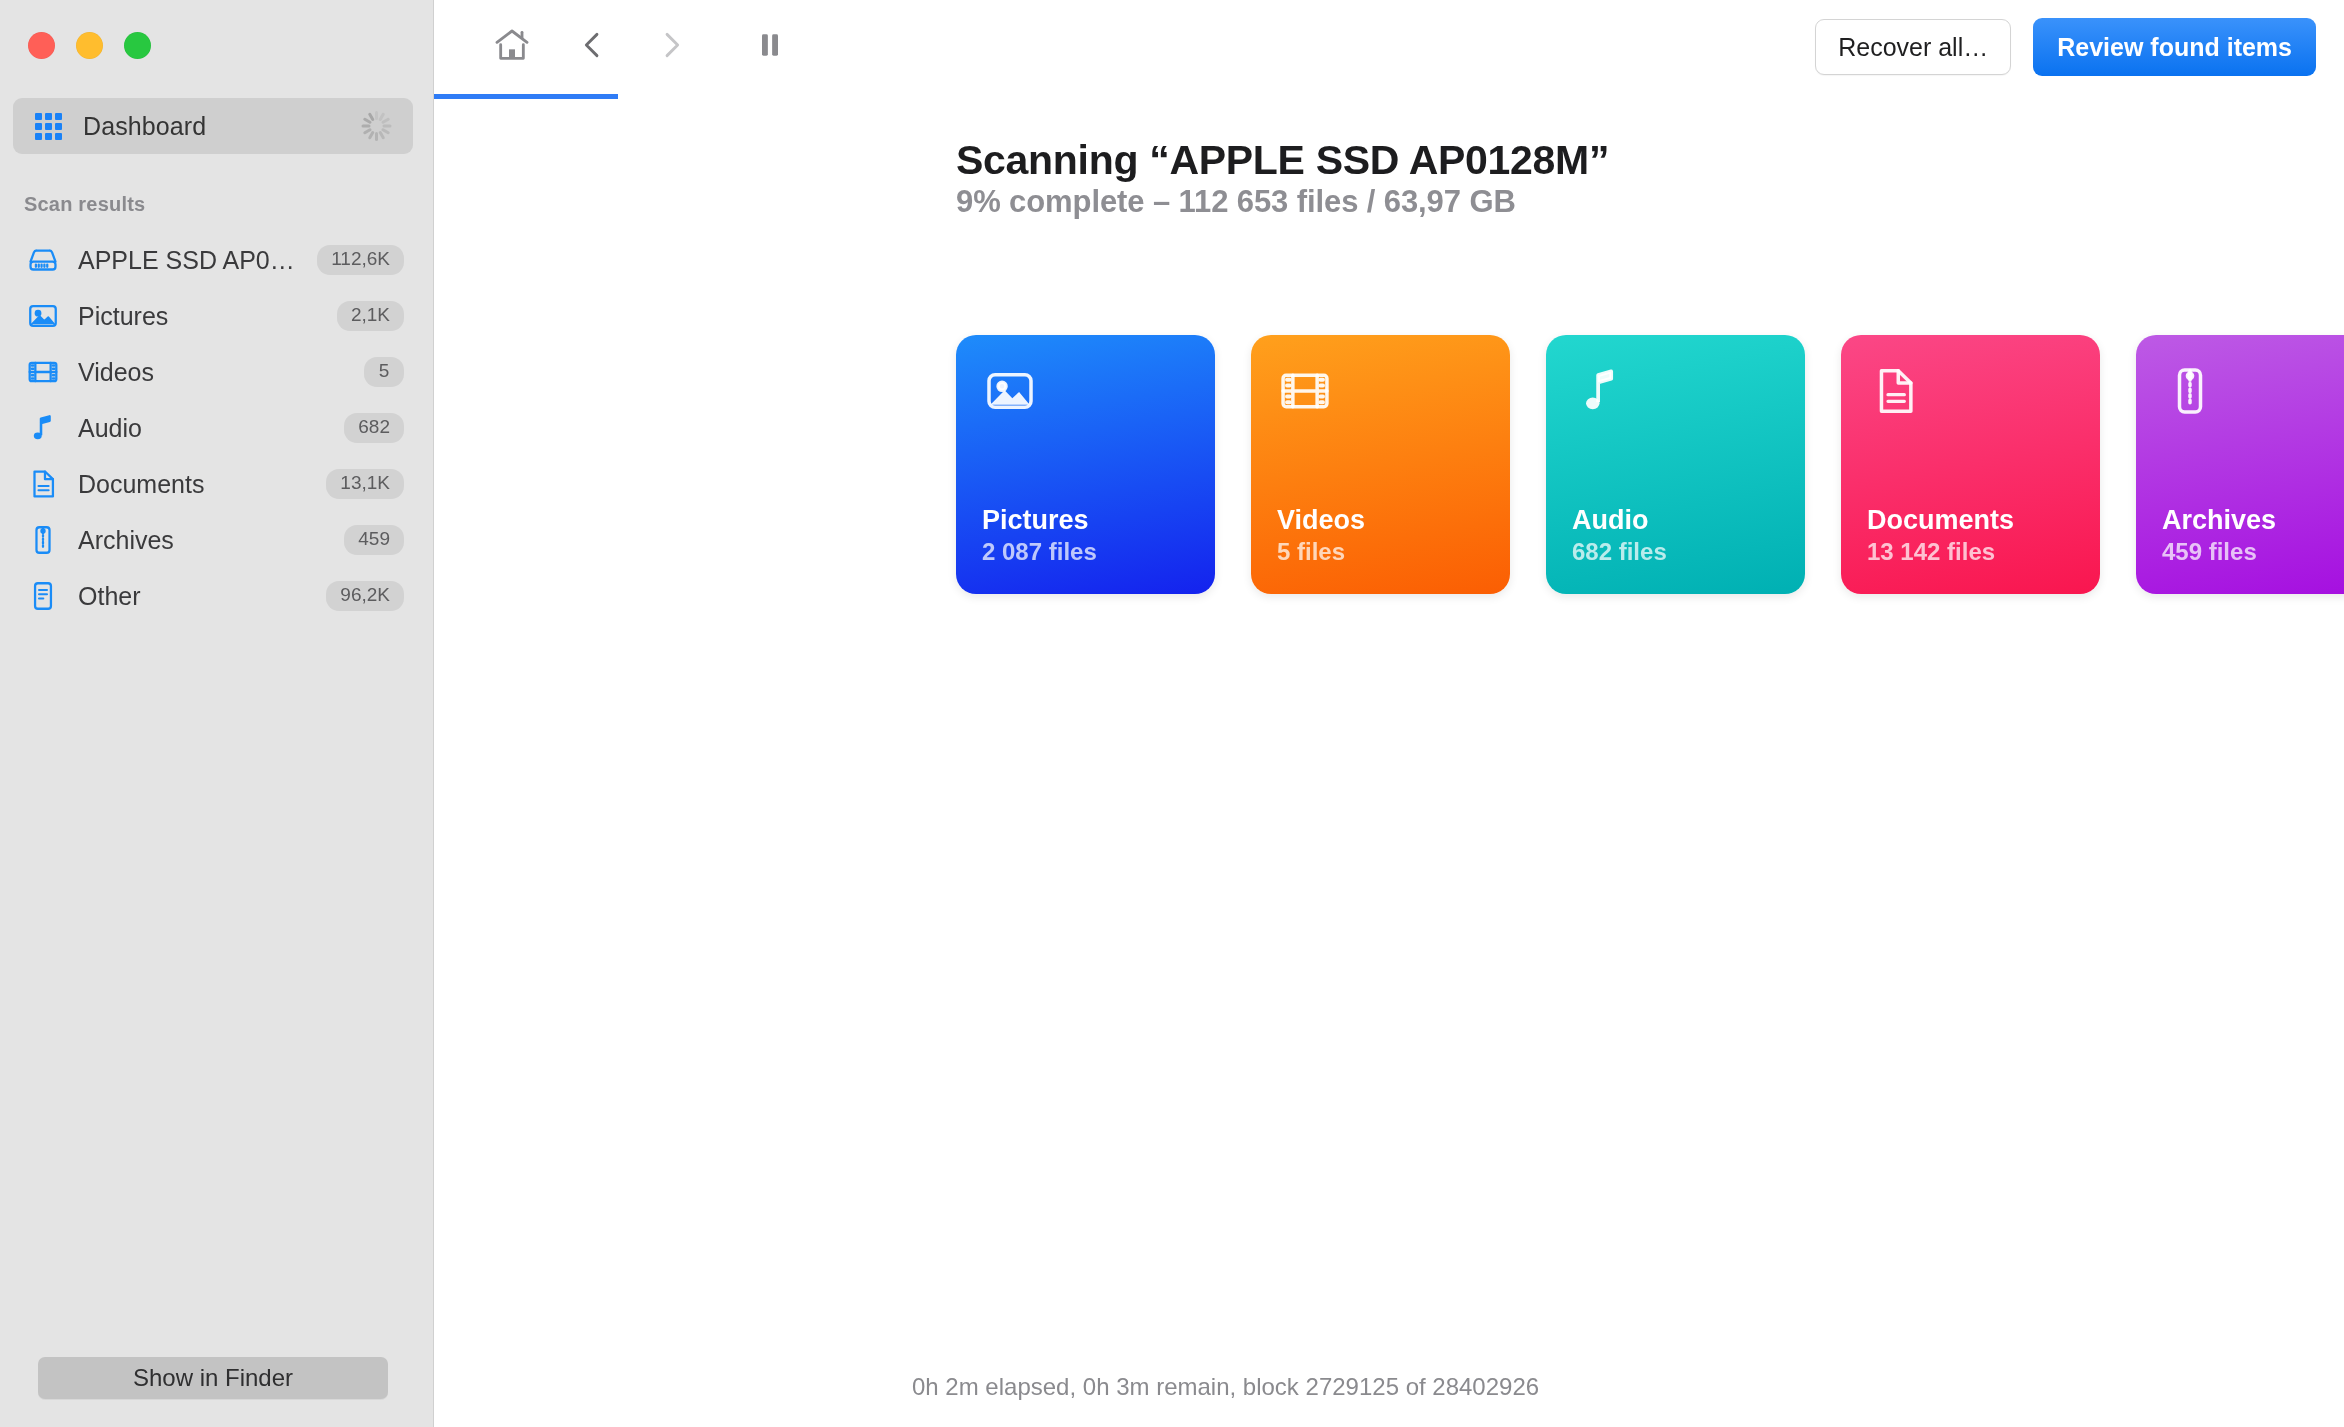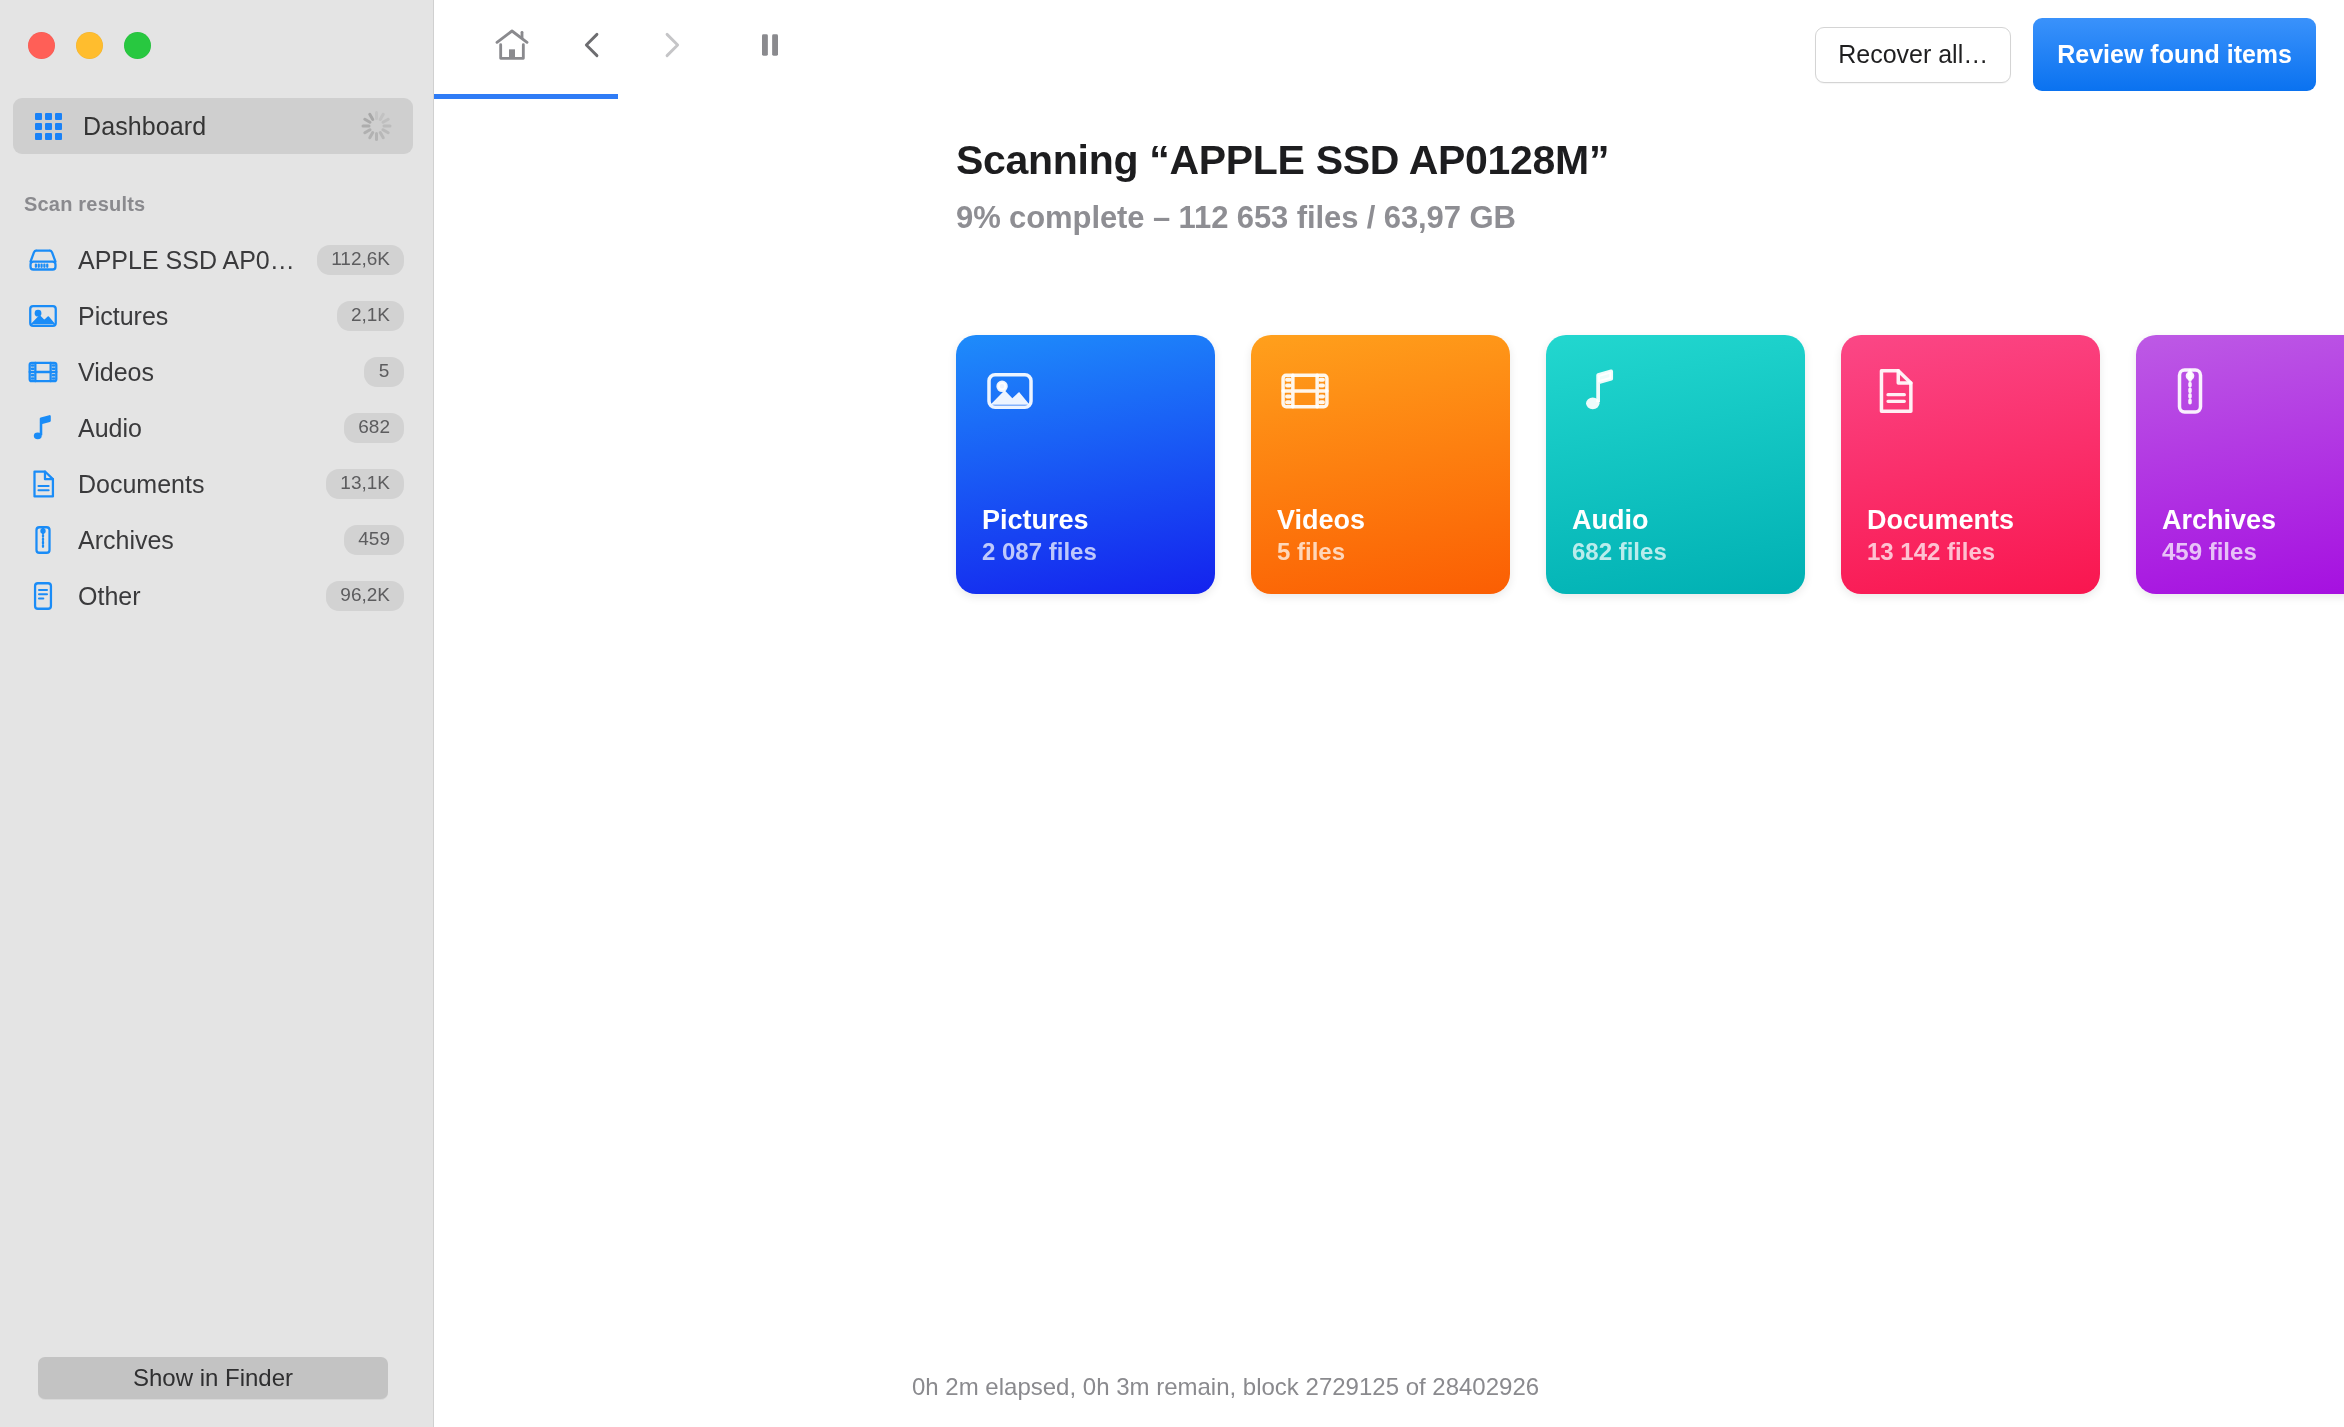--- a/index.html
+++ b/index.html
@@ -94,30 +94,30 @@
   }
   .btn-secondary {
     background: #ffffff; border: 1px solid #d4d4d4; border-radius: 9px;
     font-size: 25px; color: #1f1f20; padding: 0 22px; height: 56px;
     font-family: "Liberation Sans", sans-serif; cursor: default;
     box-shadow: 0 1px 1px rgba(0,0,0,.04);
   }
   .btn-primary {
     background: linear-gradient(180deg, #3a92fb 0%, #0a72f0 100%);
     border: none; border-radius: 9px; font-size: 25px; color: #ffffff;
-    font-weight: bold; padding: 0 24px; height: 73px;
+    font-weight: bold; padding: 0 24px; height: 58px;
     font-family: "Liberation Sans", sans-serif; cursor: default;
   }
 
   .title {
     position: absolute; left: 522px; top: 137px;
     font-size: 41px; font-weight: bold; color: #1d1d1f; letter-spacing: -.3px;
   }
   .subtitle {
-    position: absolute; left: 522px; top: 200px;
+    position: absolute; left: 522px; top: 184px;
     font-size: 31px; font-weight: bold; color: #8e8e93; letter-spacing: -.1px;
   }
 
   .cards {
     position: absolute; left: 522px; top: 335px;
     display: flex; gap: 36px;
   }
   .card {
     width: 259px; height: 259px; border-radius: 20px;
     position: relative; padding: 28px 26px;

